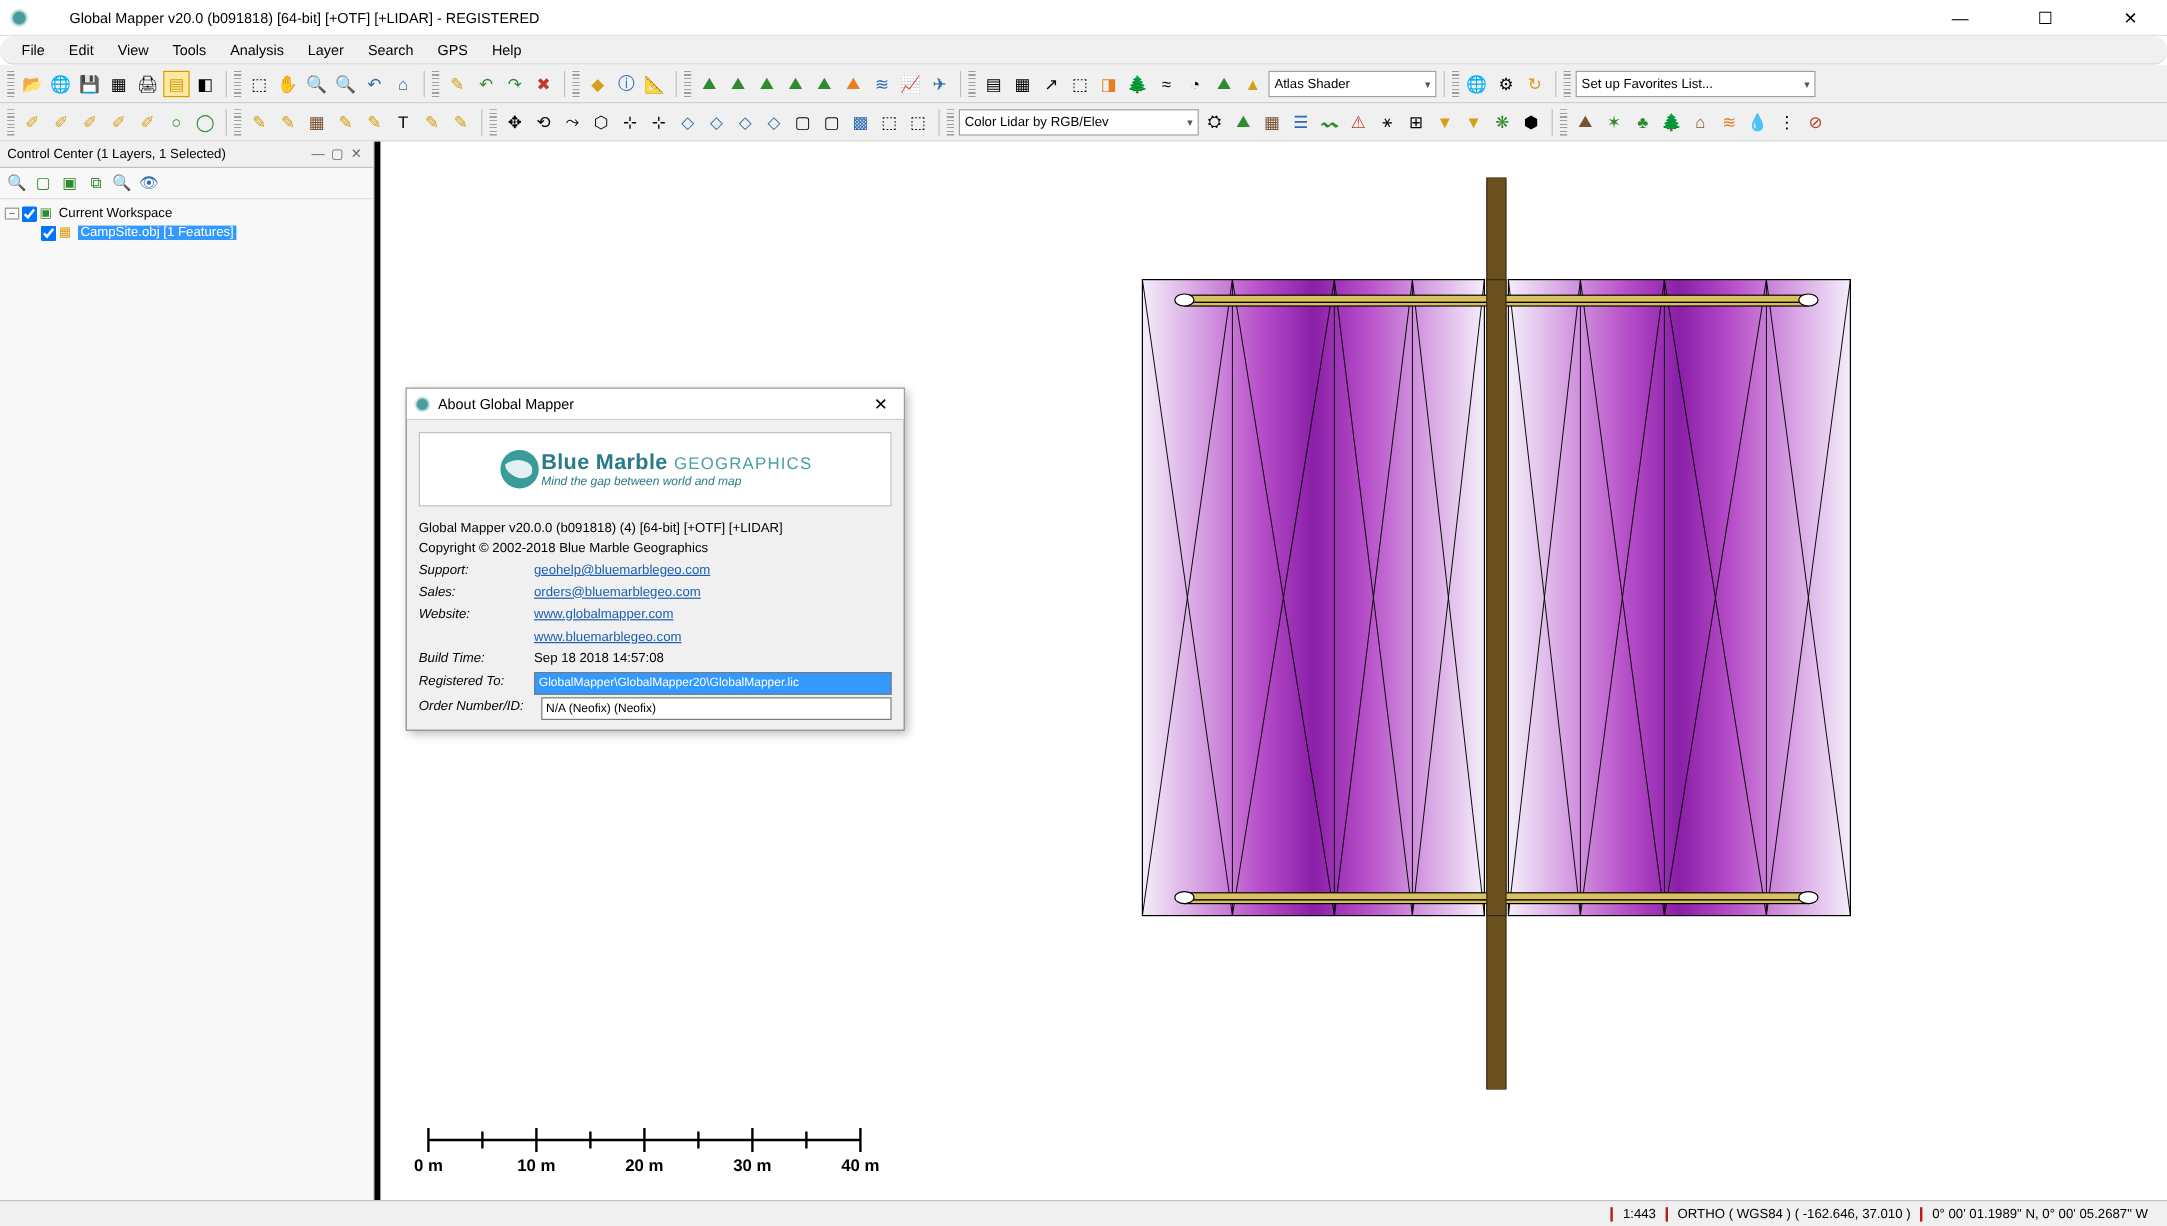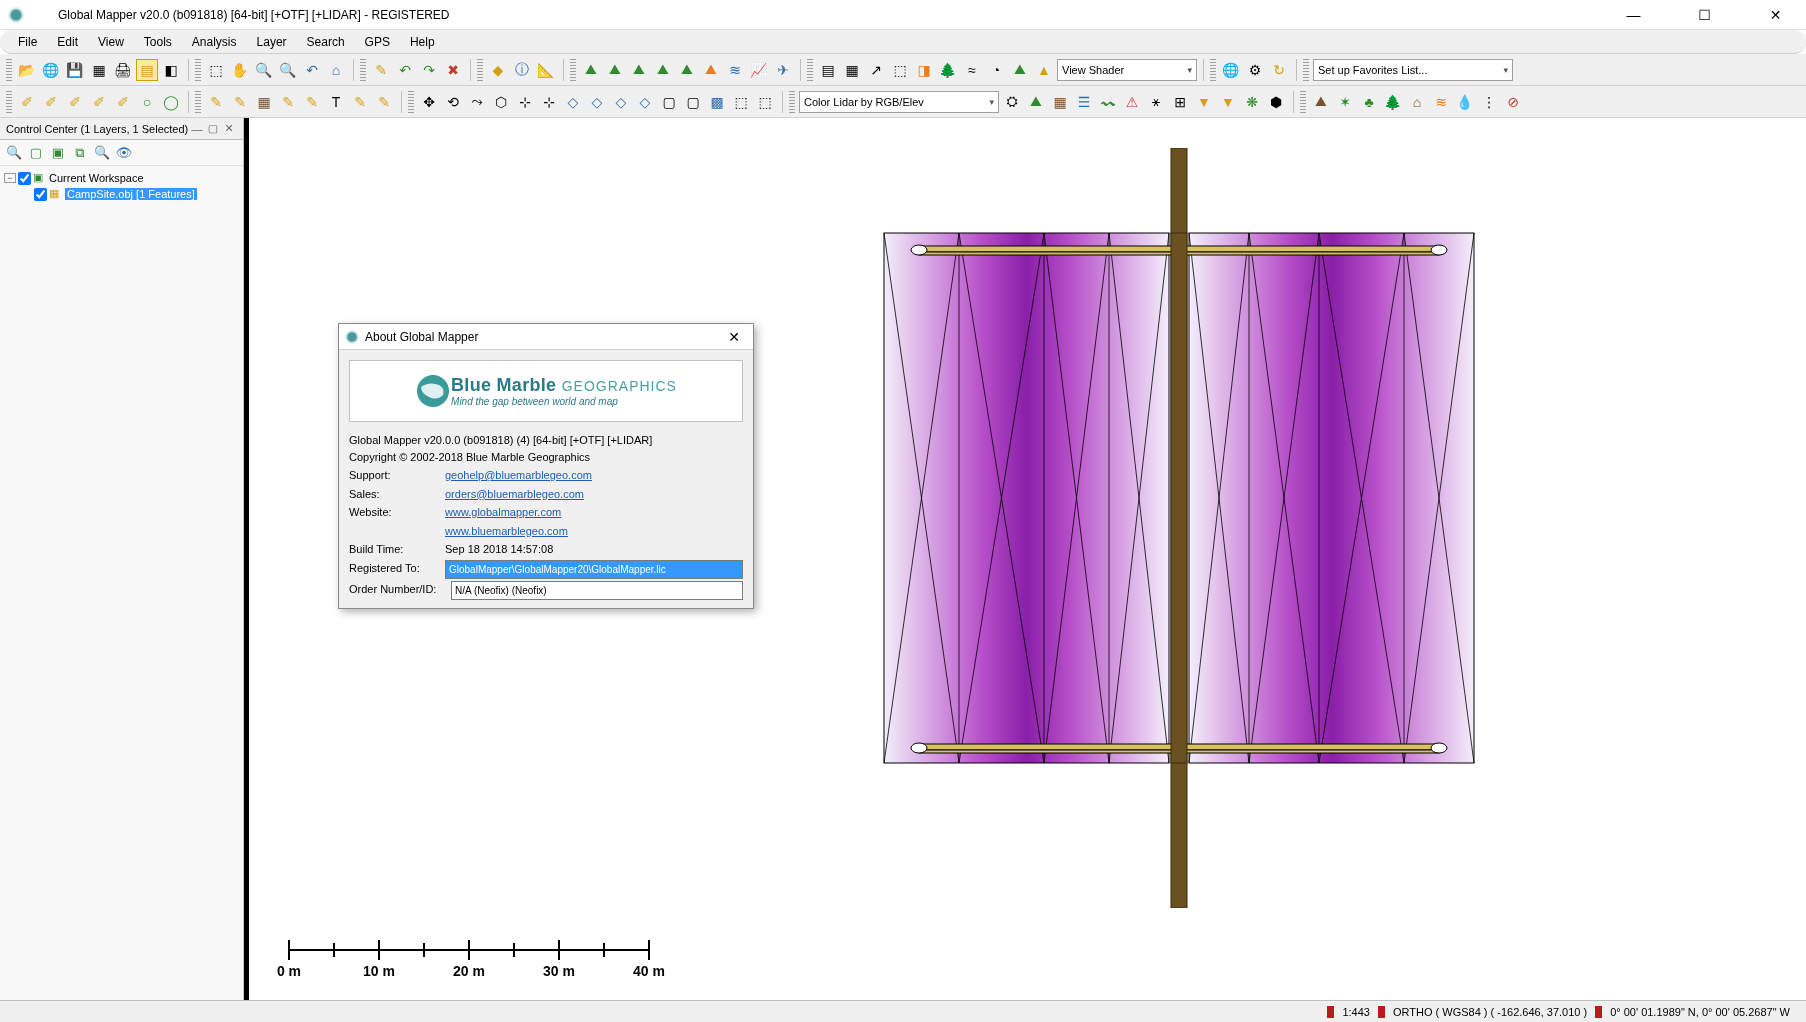--- a/index.html
+++ b/index.html
@@ -12,57 +12,57 @@
 .menubar .mi { padding: 4px 10px; cursor: pointer; }
 .toolbars { background: #f0f0f0; }
 .toolbar-row { display: flex; align-items: center; padding: 2px 6px; border-bottom: 1px solid #d0d0d0; height: 32px; gap: 2px; }
 .tb-btn { width: 22px; height: 22px; display: inline-flex; align-items: center; justify-content: center; border: 1px solid transparent; cursor: pointer; font-size: 14px; }
 .tb-btn.active { background: #ffe8a0; border-color: #d0a000; }
 .tb-sep { width: 1px; height: 22px; background: #c0c0c0; margin: 0 4px; }
 .tb-grip { width: 6px; height: 22px; background: repeating-linear-gradient(to bottom, #a0a0a0 0 1px, transparent 1px 3px); margin-right: 2px; }
 .tb-combo { height: 22px; border: 1px solid #a0a0a0; background: #fff; font-size: 11px; padding: 0 18px 0 4px; min-width: 140px; position: relative; display: inline-flex; align-items: center; }
 .tb-combo::after { content: '▾'; position: absolute; right: 4px; font-size: 9px; color: #555; }
 .main-area { display: flex; height: calc(100% - 30px - 24px - 64px - 22px); }
-.control-center { width: 244px; background: #f8f8f8; border-right: 1px solid #c0c0c0; display: flex; flex-direction: column; }
+.control-center { width: 312px; background: #f8f8f8; border-right: 1px solid #c0c0c0; display: flex; flex-direction: column; }
 .cc-title { height: 22px; display: flex; align-items: center; padding: 0 6px; font-size: 11px; border-bottom: 1px solid #c0c0c0; background: #f0f0f0; }
 .cc-title .sp { flex: 1; }
 .cc-title .pin, .cc-title .minimize, .cc-title .close { width: 16px; height: 16px; display: inline-flex; align-items: center; justify-content: center; cursor: pointer; font-size: 11px; color: #666; }
 .cc-toolbar { height: 26px; display: flex; align-items: center; padding: 0 4px; gap: 2px; border-bottom: 1px solid #e0e0e0; }
 .cc-toolbar .tb-btn { width: 20px; height: 20px; font-size: 13px; }
 .cc-tree { flex: 1; padding: 4px; font-size: 11px; overflow: auto; }
 .tree-node { display: flex; align-items: center; height: 16px; white-space: nowrap; }
 .tree-node .expander { width: 12px; text-align: center; font-size: 9px; color: #555; border: 1px solid #999; height: 10px; line-height: 8px; margin-right: 2px; cursor: pointer; }
 .tree-node .cb { margin-right: 2px; }
 .tree-node .icon { width: 14px; height: 14px; display: inline-block; margin-right: 2px; font-size: 11px; }
 .tree-node.selected .label { background: #3399ff; color: #fff; padding: 0 2px; }
 .tree-indent { display: inline-block; width: 16px; }
 .canvas { flex: 1; background: #fff; position: relative; border-left: 5px solid #000000; }
 .canvas-inner { position: absolute; inset: 0; }
 .model-area { position: absolute; left: 580px; top: 30px; width: 700px; height: 760px; }
 .scale-bar { position: absolute; left: 20px; bottom: 20px; width: 400px; height: 50px; }
 .scale-bar svg { width: 100%; height: 100%; }
 .statusbar { height: 22px; background: #f0f0f0; border-top: 1px solid #c0c0c0; display: flex; align-items: center; font-size: 11px; padding: 0 8px; }
 .statusbar .sp { flex: 1; }
-.statusbar .seg { padding: 0 8px; border-left: 7px solid #b91c1c; }
+.statusbar .seg { padding: 0 8px; border-left: 2px solid #b91c1c; }
 .about-dialog { position: absolute; left: 338px; top: 323px; width: 416px; background: #f0f0f0; border: 1px solid #888; box-shadow: 3px 3px 8px rgba(0,0,0,0.3); }
 .about-titlebar { height: 26px; background: #fff; display: flex; align-items: center; padding: 0 6px; font-size: 12px; border-bottom: 1px solid #d0d0d0; }
 .about-titlebar .icon { width: 14px; height: 14px; background: radial-gradient(circle,#4a9b9b 40%,#e0f0f0 60%); border-radius: 50%; margin-right: 6px; }
 .about-titlebar .sp { flex: 1; }
 .about-titlebar .close { width: 26px; height: 24px; display: flex; align-items: center; justify-content: center; cursor: pointer; font-size: 14px; }
 .about-body { padding: 10px 10px 8px; }
 .about-logo { background: #fff; border: 1px solid #c0c0c0; padding: 12px; text-align: center; margin-bottom: 10px; }
 .logo-row { display: flex; align-items: center; justify-content: center; gap: 0; }
 .logo-globe { width: 36px; height: 36px; }
 .logo-text { text-align: left; }
 .logo-text .line1 { font-size: 18px; font-weight: 600; color: #2a7a8a; letter-spacing: 0.3px; }
 .logo-text .line1 .g { color: #4aa0a0; font-weight: 400; letter-spacing: 1px; font-size: 14px; }
 .logo-text .line2 { font-size: 10px; font-style: italic; color: #2a7a8a; }
 .about-info { font-size: 11px; line-height: 1.5; }
 .about-info .row { display: flex; gap: 6px; margin-top: 2px; }
-.about-info .lbl { width: 90px; }
+.about-info .lbl { width: 90px; font-style: italic; }
 .about-info a { color: #1a5fb4; text-decoration: underline; }
 .about-info .boxed { border: 1px solid #7a7a7a; padding: 1px 3px; background: #fff; flex: 1; font-size: 10px; }
 .about-info .boxed.sel { background: #3399ff; color: #fff; }
 
 .ic-yellow { color: #d4a017; }
 .ic-green { color: #2e8b2e; }
 .ic-blue { color: #2b6cb0; }
 .ic-red { color: #c0392b; }
 .ic-orange { color: #e67e22; }
 .ic-brown { color: #7a5230; }
@@ -136,21 +136,21 @@
   <span class="tb-btn">▦</span>
   <span class="tb-btn">↗</span>
   <span class="tb-btn">⬚</span>
   <span class="tb-btn ic-orange">◨</span>
   <span class="tb-btn ic-green">🌲</span>
   <span class="tb-btn">≈</span>
   <span class="tb-btn">◔</span>
   <span class="tb-btn ic-green">⛰</span>
   <span class="tb-btn ic-yellow">▲</span>
   <div class="tb-combo">
-        <span>View Shader</span>
+        <span>Atlas Shader</span>
       </div>
   <span class="tb-sep"></span>
   <span class="tb-grip"></span>
   <span class="tb-btn ic-blue">🌐</span>
   <span class="tb-btn">⚙</span>
   <span class="tb-btn ic-yellow">↻</span>
   <span class="tb-sep"></span>
   <span class="tb-grip"></span>
   <div class="tb-combo" style="min-width:200px">
         <span>Set up Favorites List...</span>

